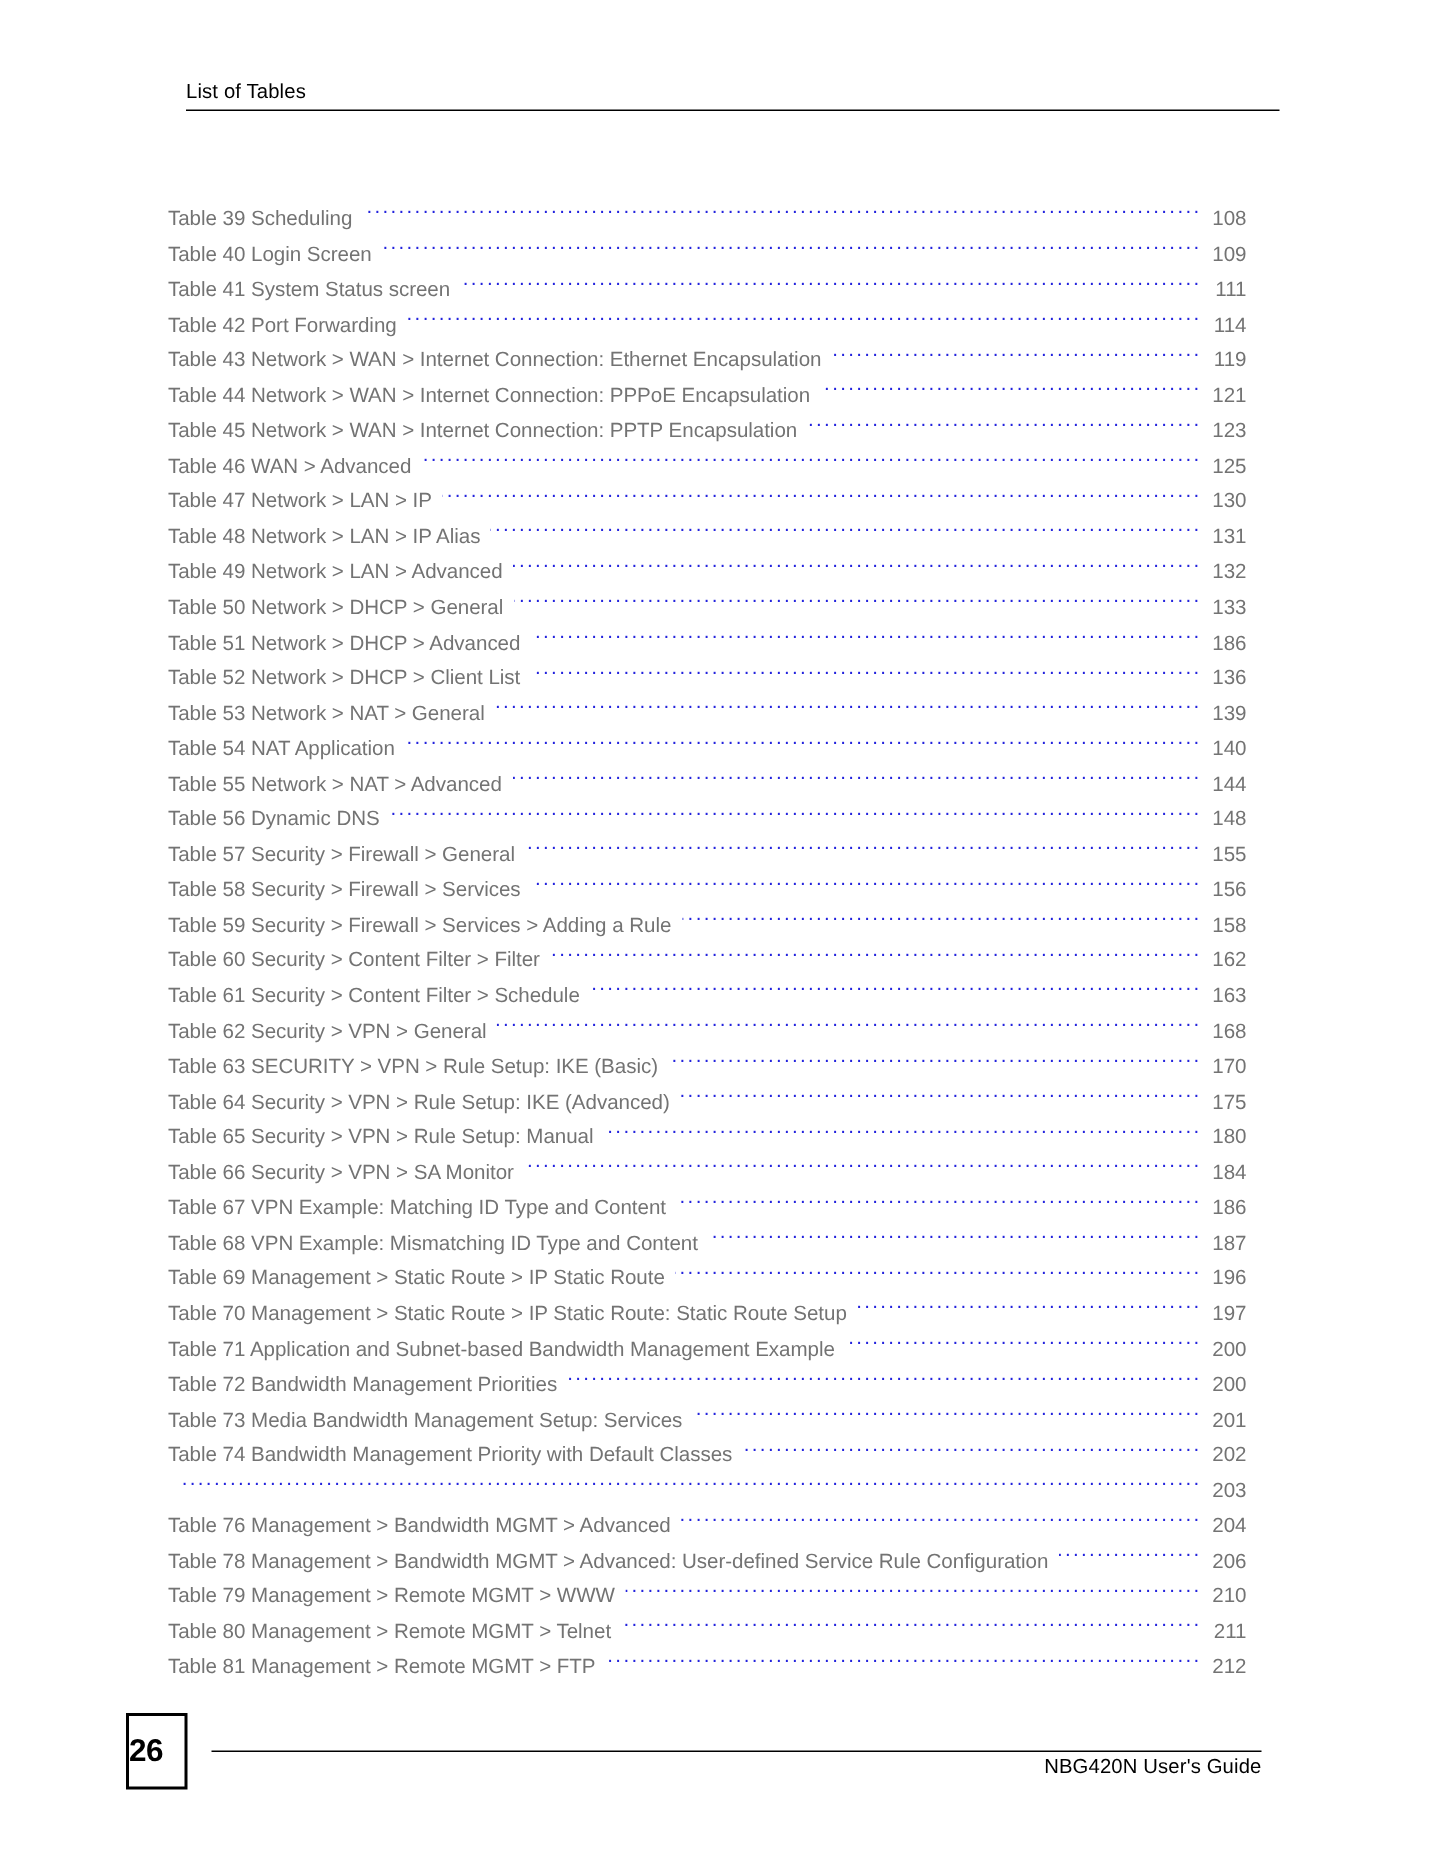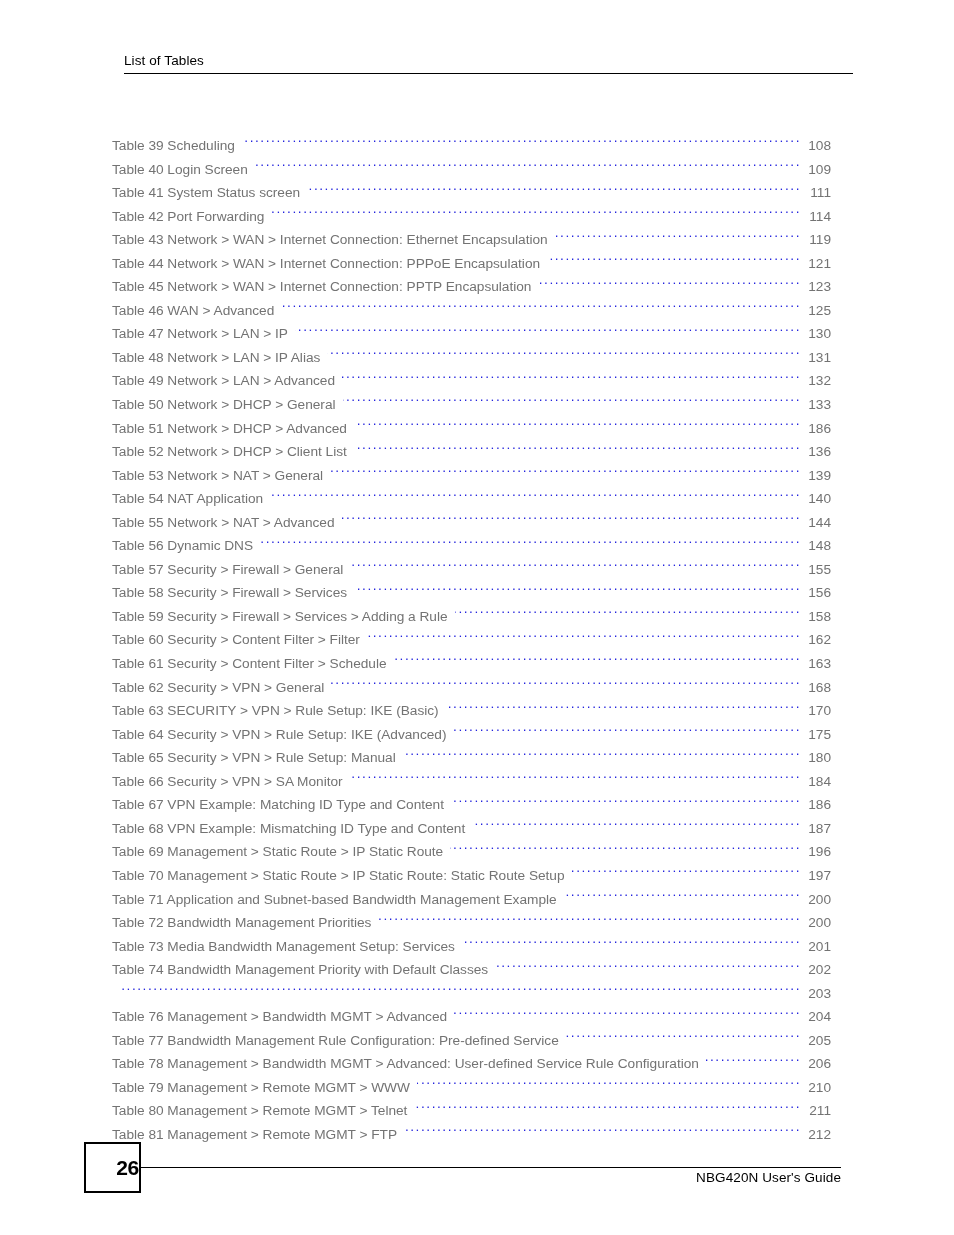--- a/index.html
+++ b/index.html
@@ -88,28 +88,28 @@
     position: absolute;
     left: 0;
     top: 1142px;
     width: 954px;
     height: 60px;
   }
   #page-footer .page-number-box {
     position: absolute;
     left: 84px;
     top: 0px;
-    width: 57px;
+    width: 41px;
     height: 51px;
     border: 2.4px solid #000000;
     background: #ffffff;
     box-sizing: border-box;
     display: flex;
     align-items: center;
-    justify-content: flex-end;
+    justify-content: flex-start;
     z-index: 2;
   }
   #page-footer .page-number-box .page-number {
     font-size: 21px;
     font-weight: bold;
     color: #000000;
     letter-spacing: -0.3px;
   }
   #page-footer .footer-rule {
     position: absolute;
@@ -323,25 +323,20 @@
     <div class="toc-entry">
       <span class="toc-leader"></span>
       <span class="toc-page">203</span>
     </div>
     <div class="toc-entry">
       <span class="toc-label">Table 76 Management &gt; Bandwidth MGMT &gt; Advanced</span>
       <span class="toc-leader"></span>
       <span class="toc-page">204</span>
     </div>
     <div class="toc-entry">
-      <span class="toc-label">Table 77 Bandwidth Management Rule Configuration: Pre-defined Service</span>
-      <span class="toc-leader"></span>
-      <span class="toc-page">205</span>
-    </div>
-    <div class="toc-entry">
       <span class="toc-label">Table 78 Management &gt; Bandwidth MGMT &gt; Advanced: User-defined Service Rule Configuration</span>
       <span class="toc-leader"></span>
       <span class="toc-page">206</span>
     </div>
     <div class="toc-entry">
       <span class="toc-label">Table 79 Management &gt; Remote MGMT &gt; WWW</span>
       <span class="toc-leader"></span>
       <span class="toc-page">210</span>
     </div>
     <div class="toc-entry">

